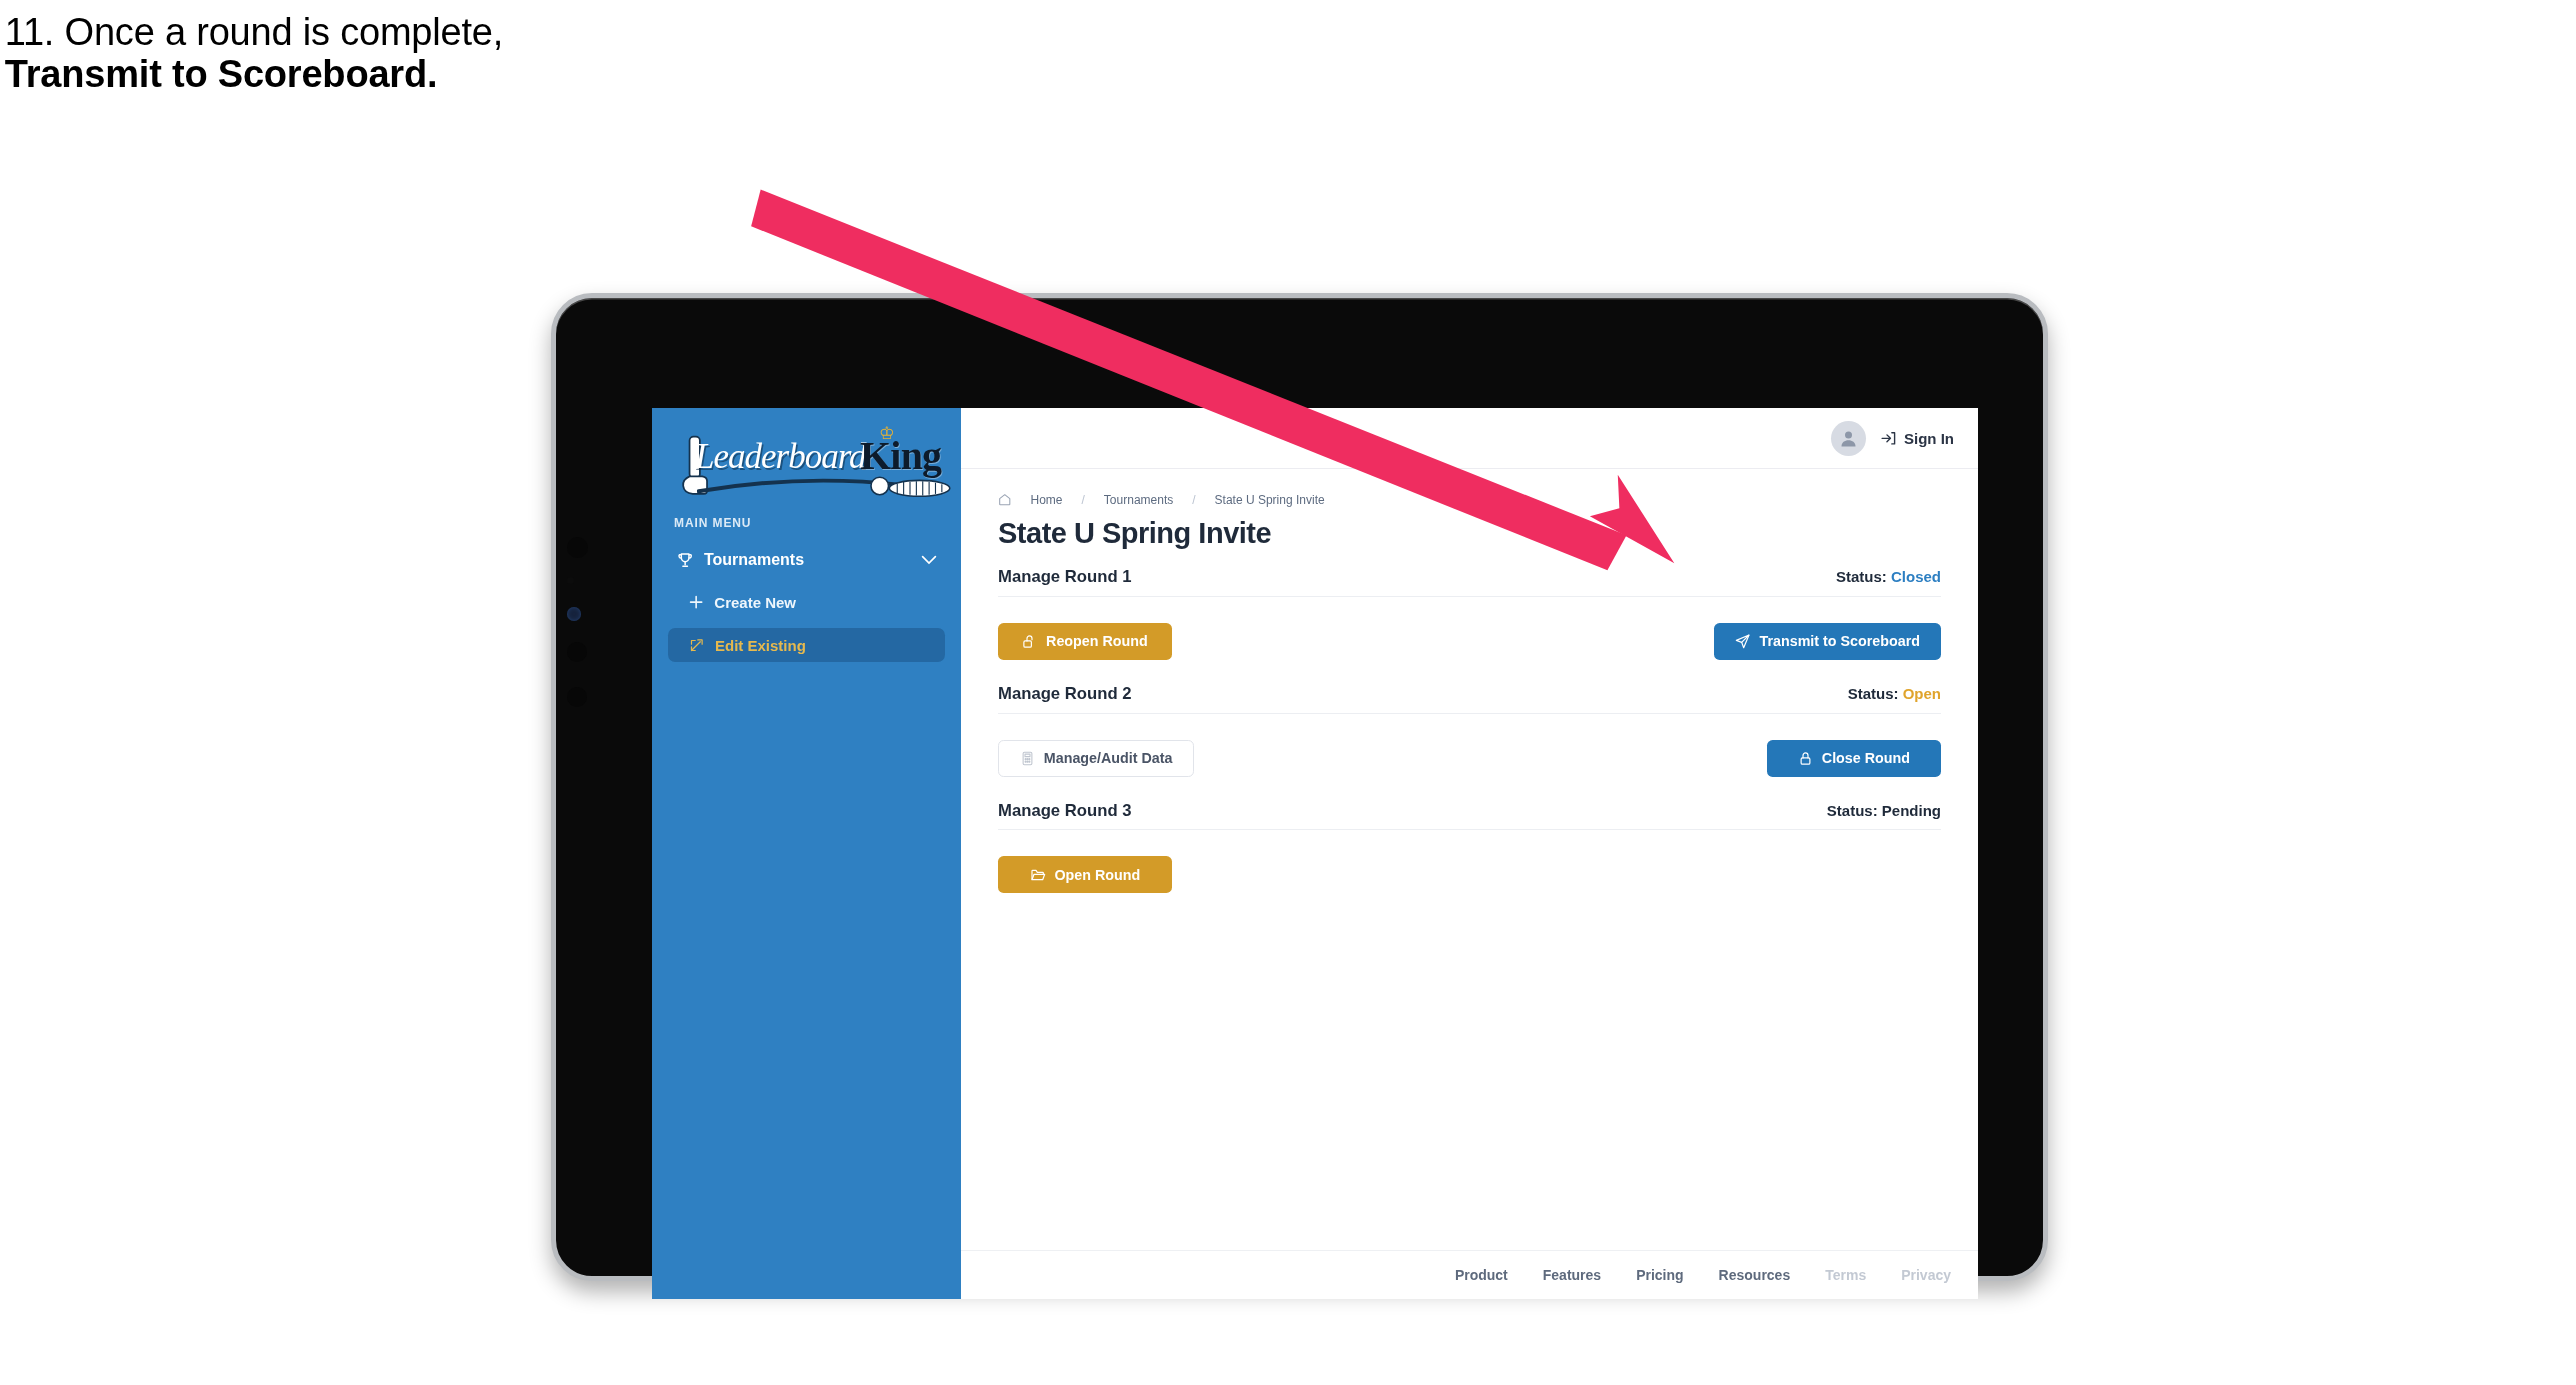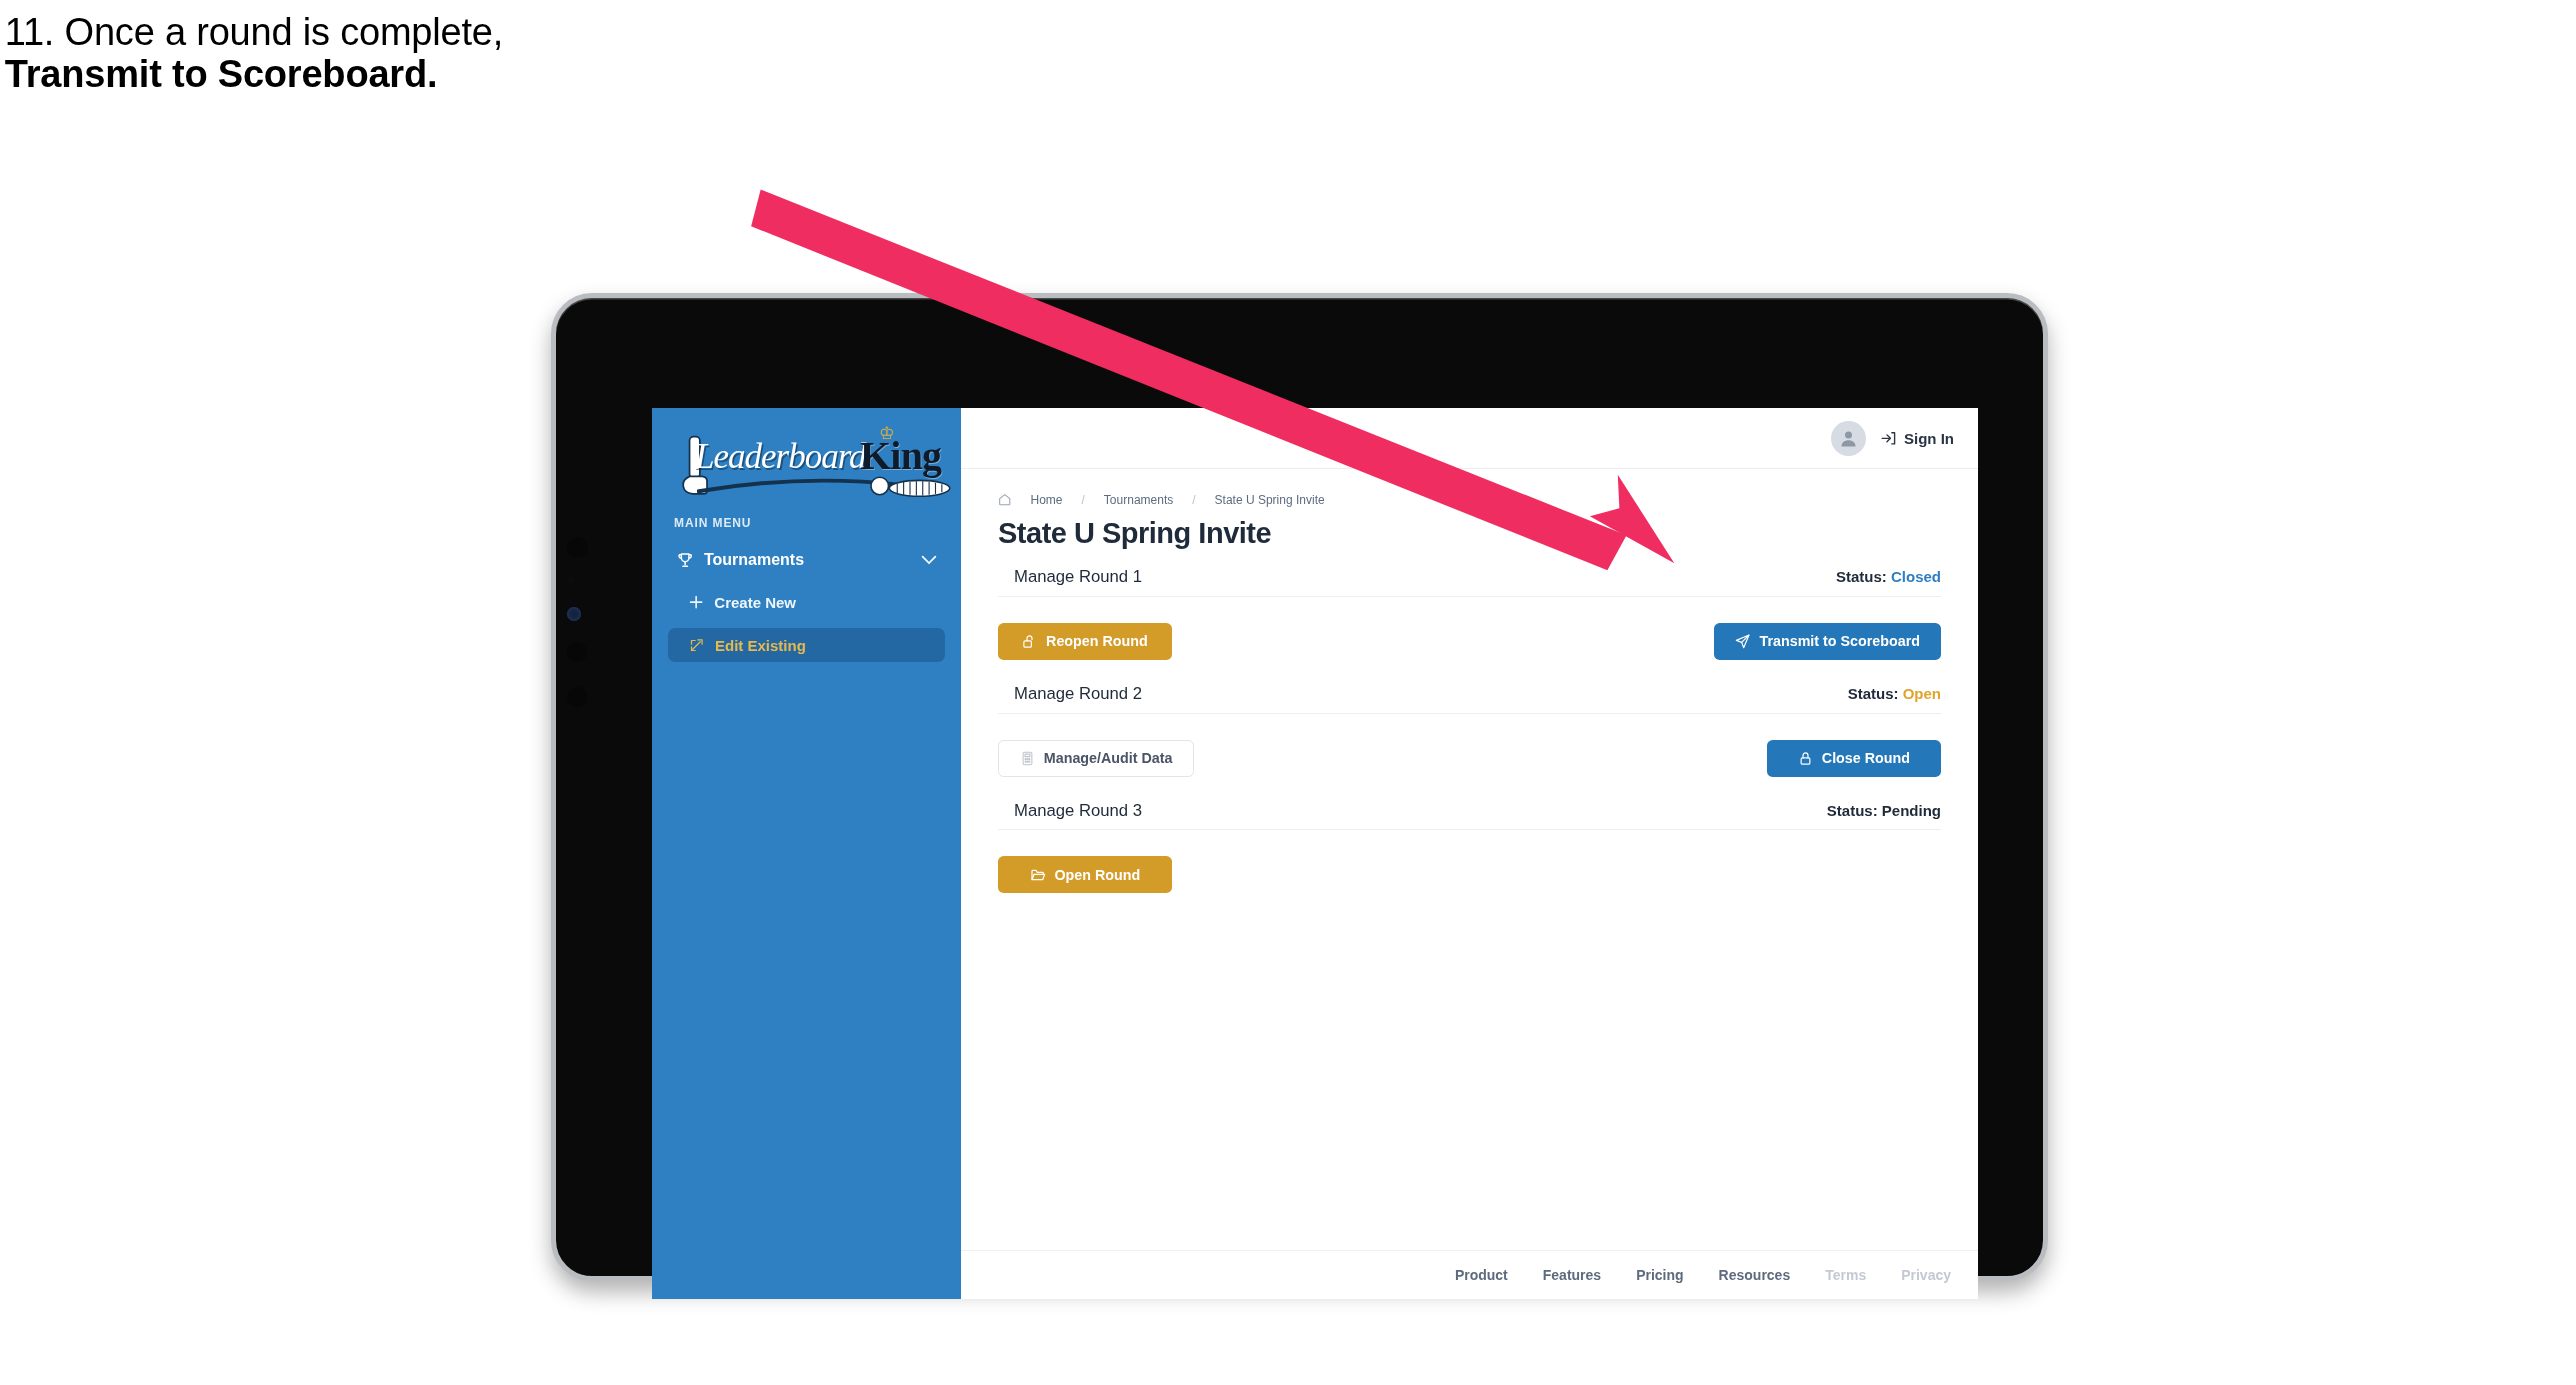--- a/index.html
+++ b/index.html
@@ -113,21 +113,21 @@
   #breadcrumb .sep { color: #bcc4d1; }
   #breadcrumb .crumb { cursor: pointer; }
   #page-title { font-size: 29px; font-weight: 700; color: #1f2a3a;
                 letter-spacing: -0.5px; margin-bottom: 17.5px; }
 
   .round-block { margin-bottom: 11px; }
   .round-head {
     display: flex; align-items: baseline; justify-content: space-between;
     padding-bottom: 8.8px; border-bottom: 0.8px solid #eceef2;
   }
-  .round-title { font-size: 16.7px; font-weight: 400; color: #1f2a3a; margin-left: 16px; }
+  .round-title { font-size: 16.7px; font-weight: 700; color: #1f2a3a; }
   .round-status { font-size: 15px; font-weight: 700; color: #1f2a3a; }
   .round-status .val { font-weight: 700; }
   .round-actions {
     display: flex; align-items: center; justify-content: space-between;
     padding-top: 12.7px; min-height: 76px;
   }
   .btn {
     display: inline-flex; align-items: center; justify-content: center; gap: 8.8px;
     height: 37px; padding: 0 21px; border-radius: 5.6px;
     font-size: 14.3px; font-weight: 700; cursor: pointer; border: none;

